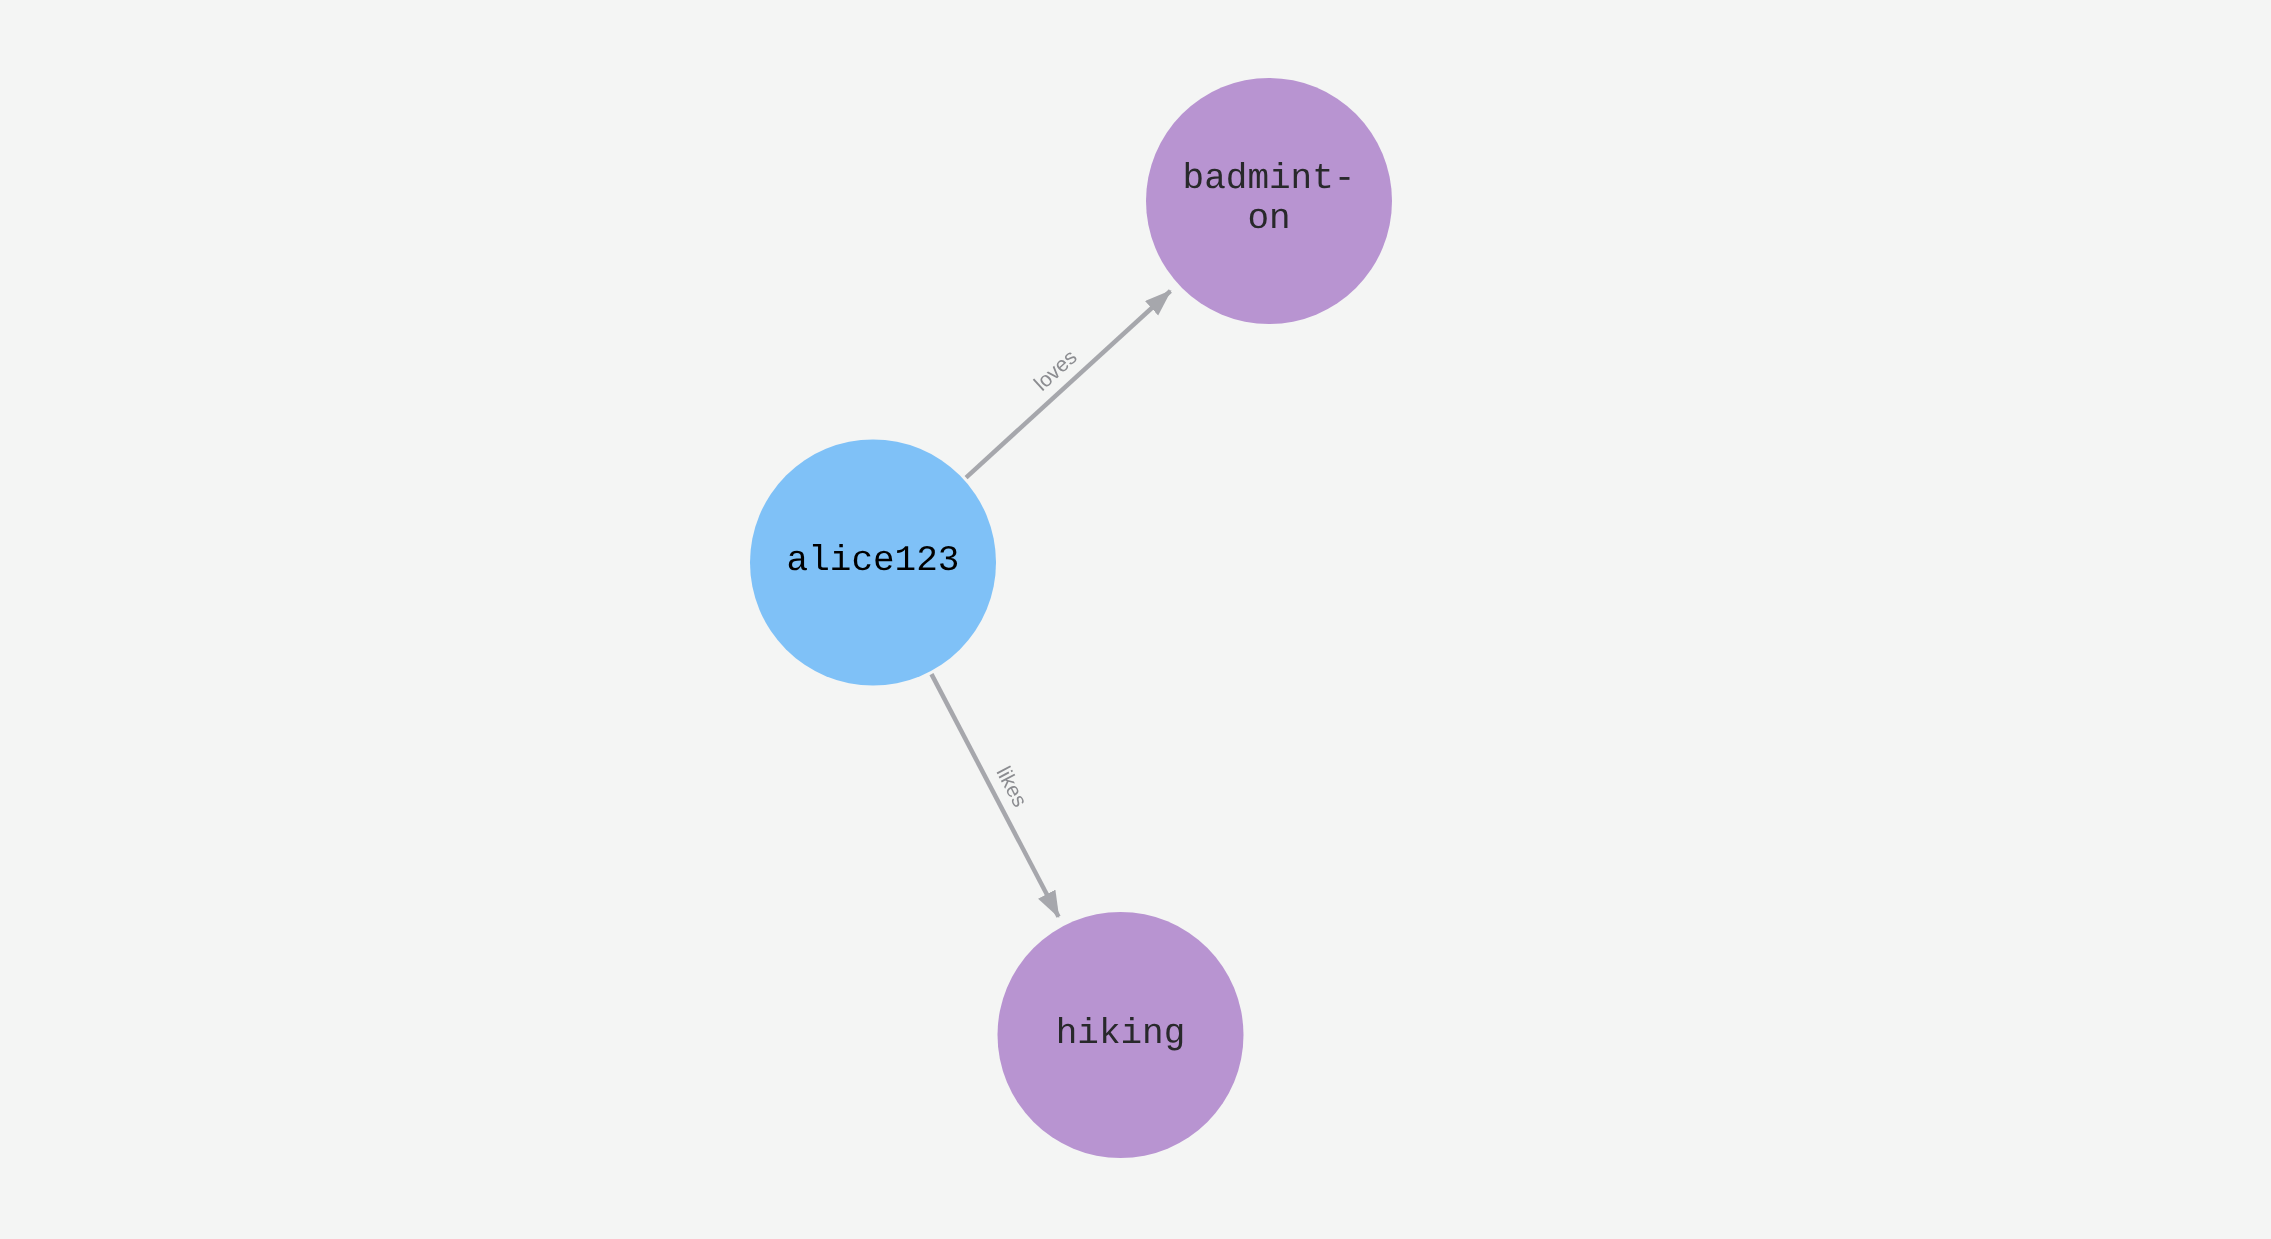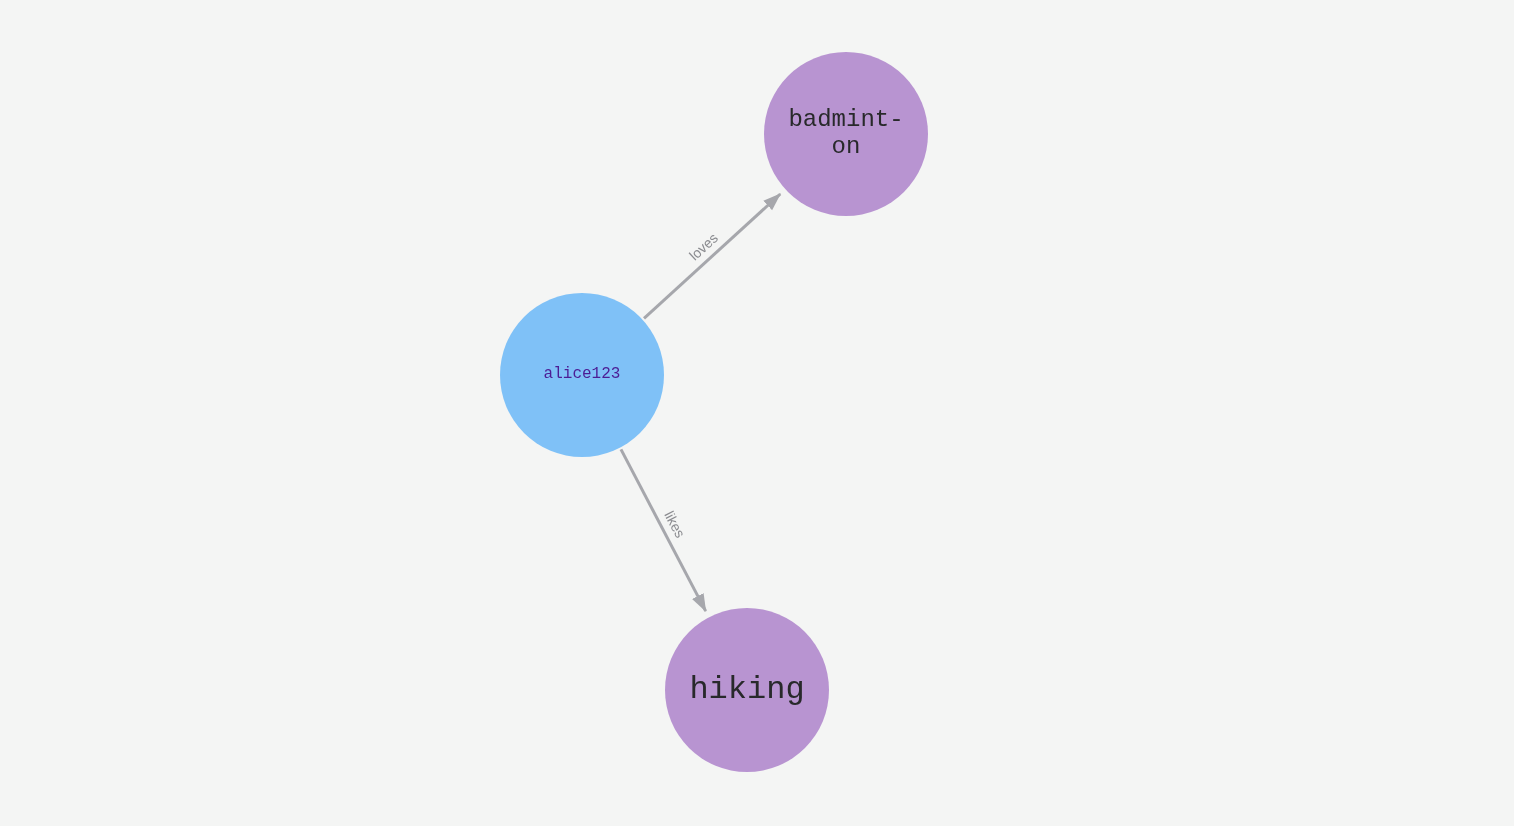--- a/index.html
+++ b/index.html
@@ -54,24 +54,24 @@
           <line x1="644.0378686938036" y1="318.3669456242171" x2="780.2694010268033" y2="194.0040695171985" stroke="#a6a7ac" stroke-width="3" marker-end="url(#arrowhead)"></line>
           <text transform="translate(712.1536348603034,256.18550757070784) rotate(-42.392291315926585)" text-anchor="middle" dy="-8" fill="#8b8c90" font-size="14">loves</text>
         </g>
         <g>
           <line x1="620.9765875523268" y1="449.4098489635331" x2="705.7033774743204" y2="611.1609933600662" stroke="#a6a7ac" stroke-width="3" marker-end="url(#arrowhead)"></line>
           <text transform="translate(663.3399825133235,530.2854211617996) rotate(62.35402463626133)" text-anchor="middle" dy="-8" fill="#8b8c90" font-size="14">likes</text>
         </g>
       </g>
   </svg>
   <div id="nodes-layer">
-      <div class="node" style="left: 500px; top: 293px; width: 164px; height: 164px; background: rgb(127, 193, 247); color: #4c1d95; font-size: 16px;">
+      <div class="node" style="left: 500px; top: 293px; width: 164px; height: 164px; background: rgb(127, 193, 247); color: #000000; font-size: 24px;">
         <span class="node-label">alice123</span>
       </div>
       <div class="node" style="left: 764px; top: 52px; width: 164px; height: 164px; background: rgb(184, 148, 209); color: rgb(40, 41, 43); font-size: 24px;">
         <span class="node-label">badmint-
 on</span>
       </div>
-      <div class="node" style="left: 665px; top: 608px; width: 164px; height: 164px; background: rgb(184, 148, 209); color: rgb(40, 41, 43); font-size: 32px;">
+      <div class="node" style="left: 665px; top: 608px; width: 164px; height: 164px; background: rgb(184, 148, 209); color: rgb(40, 41, 43); font-size: 24px;">
         <span class="node-label">hiking</span>
       </div>
     </div>
 </div>
 
 </body></html>

